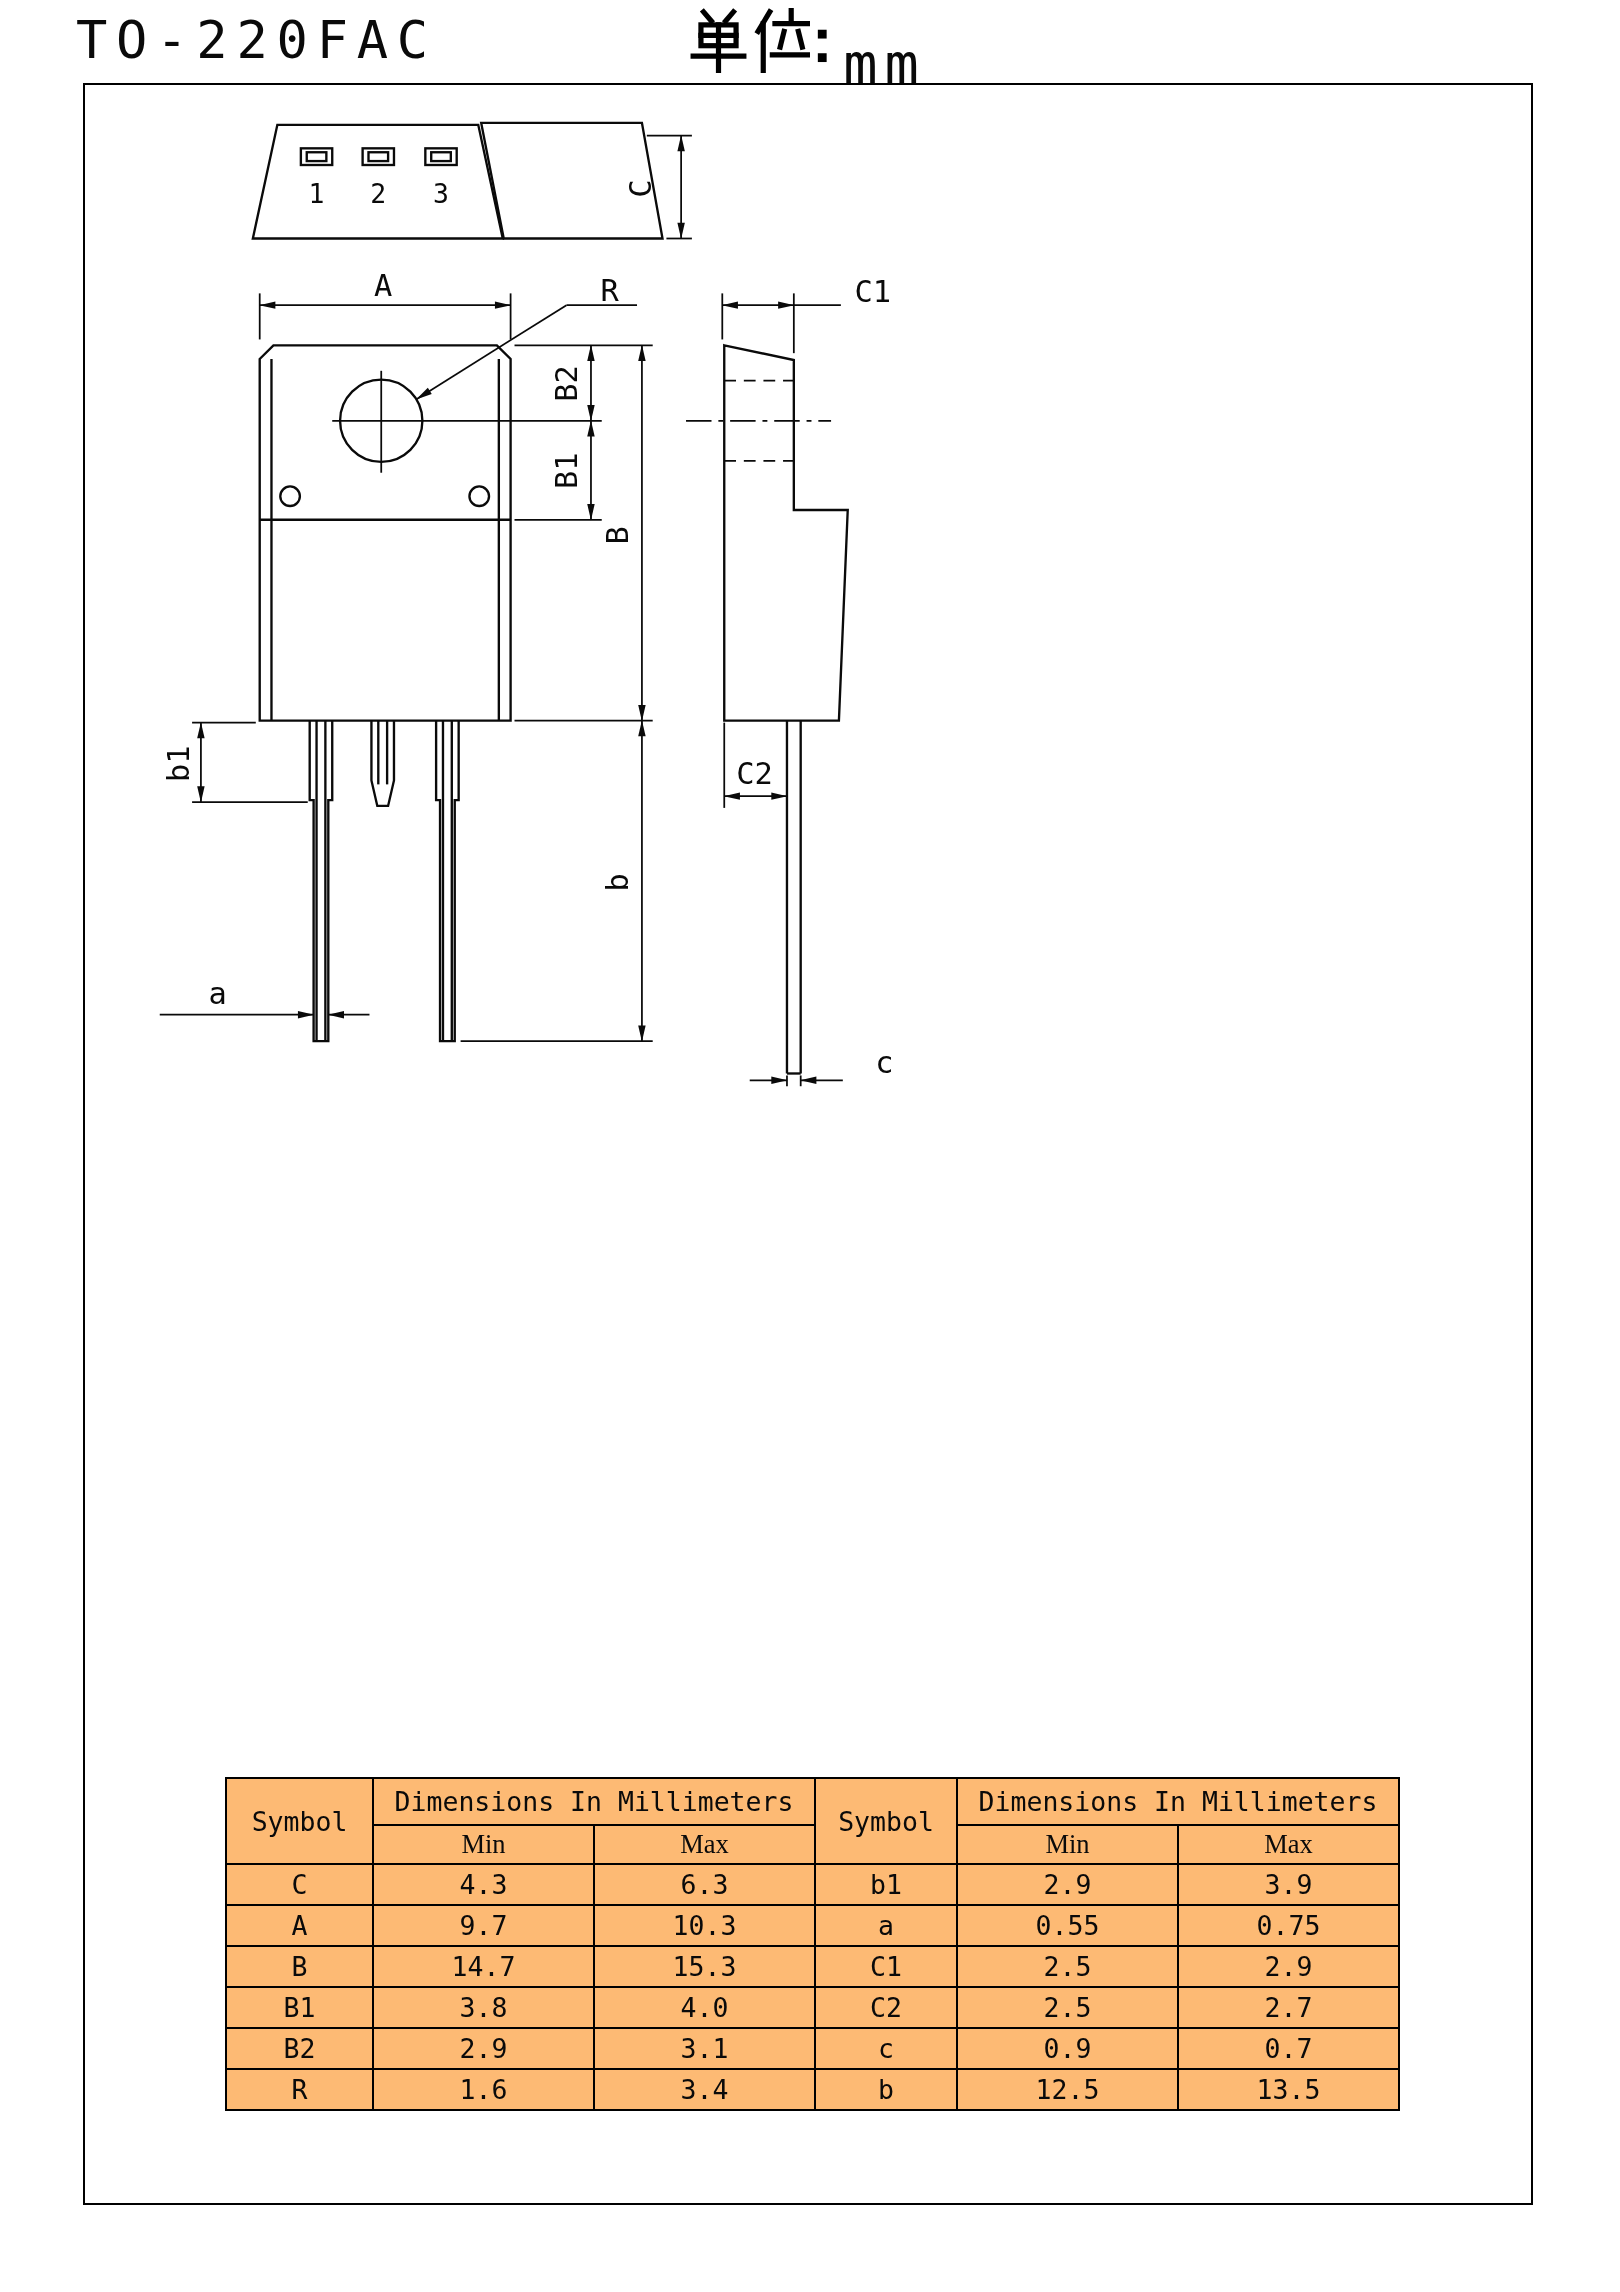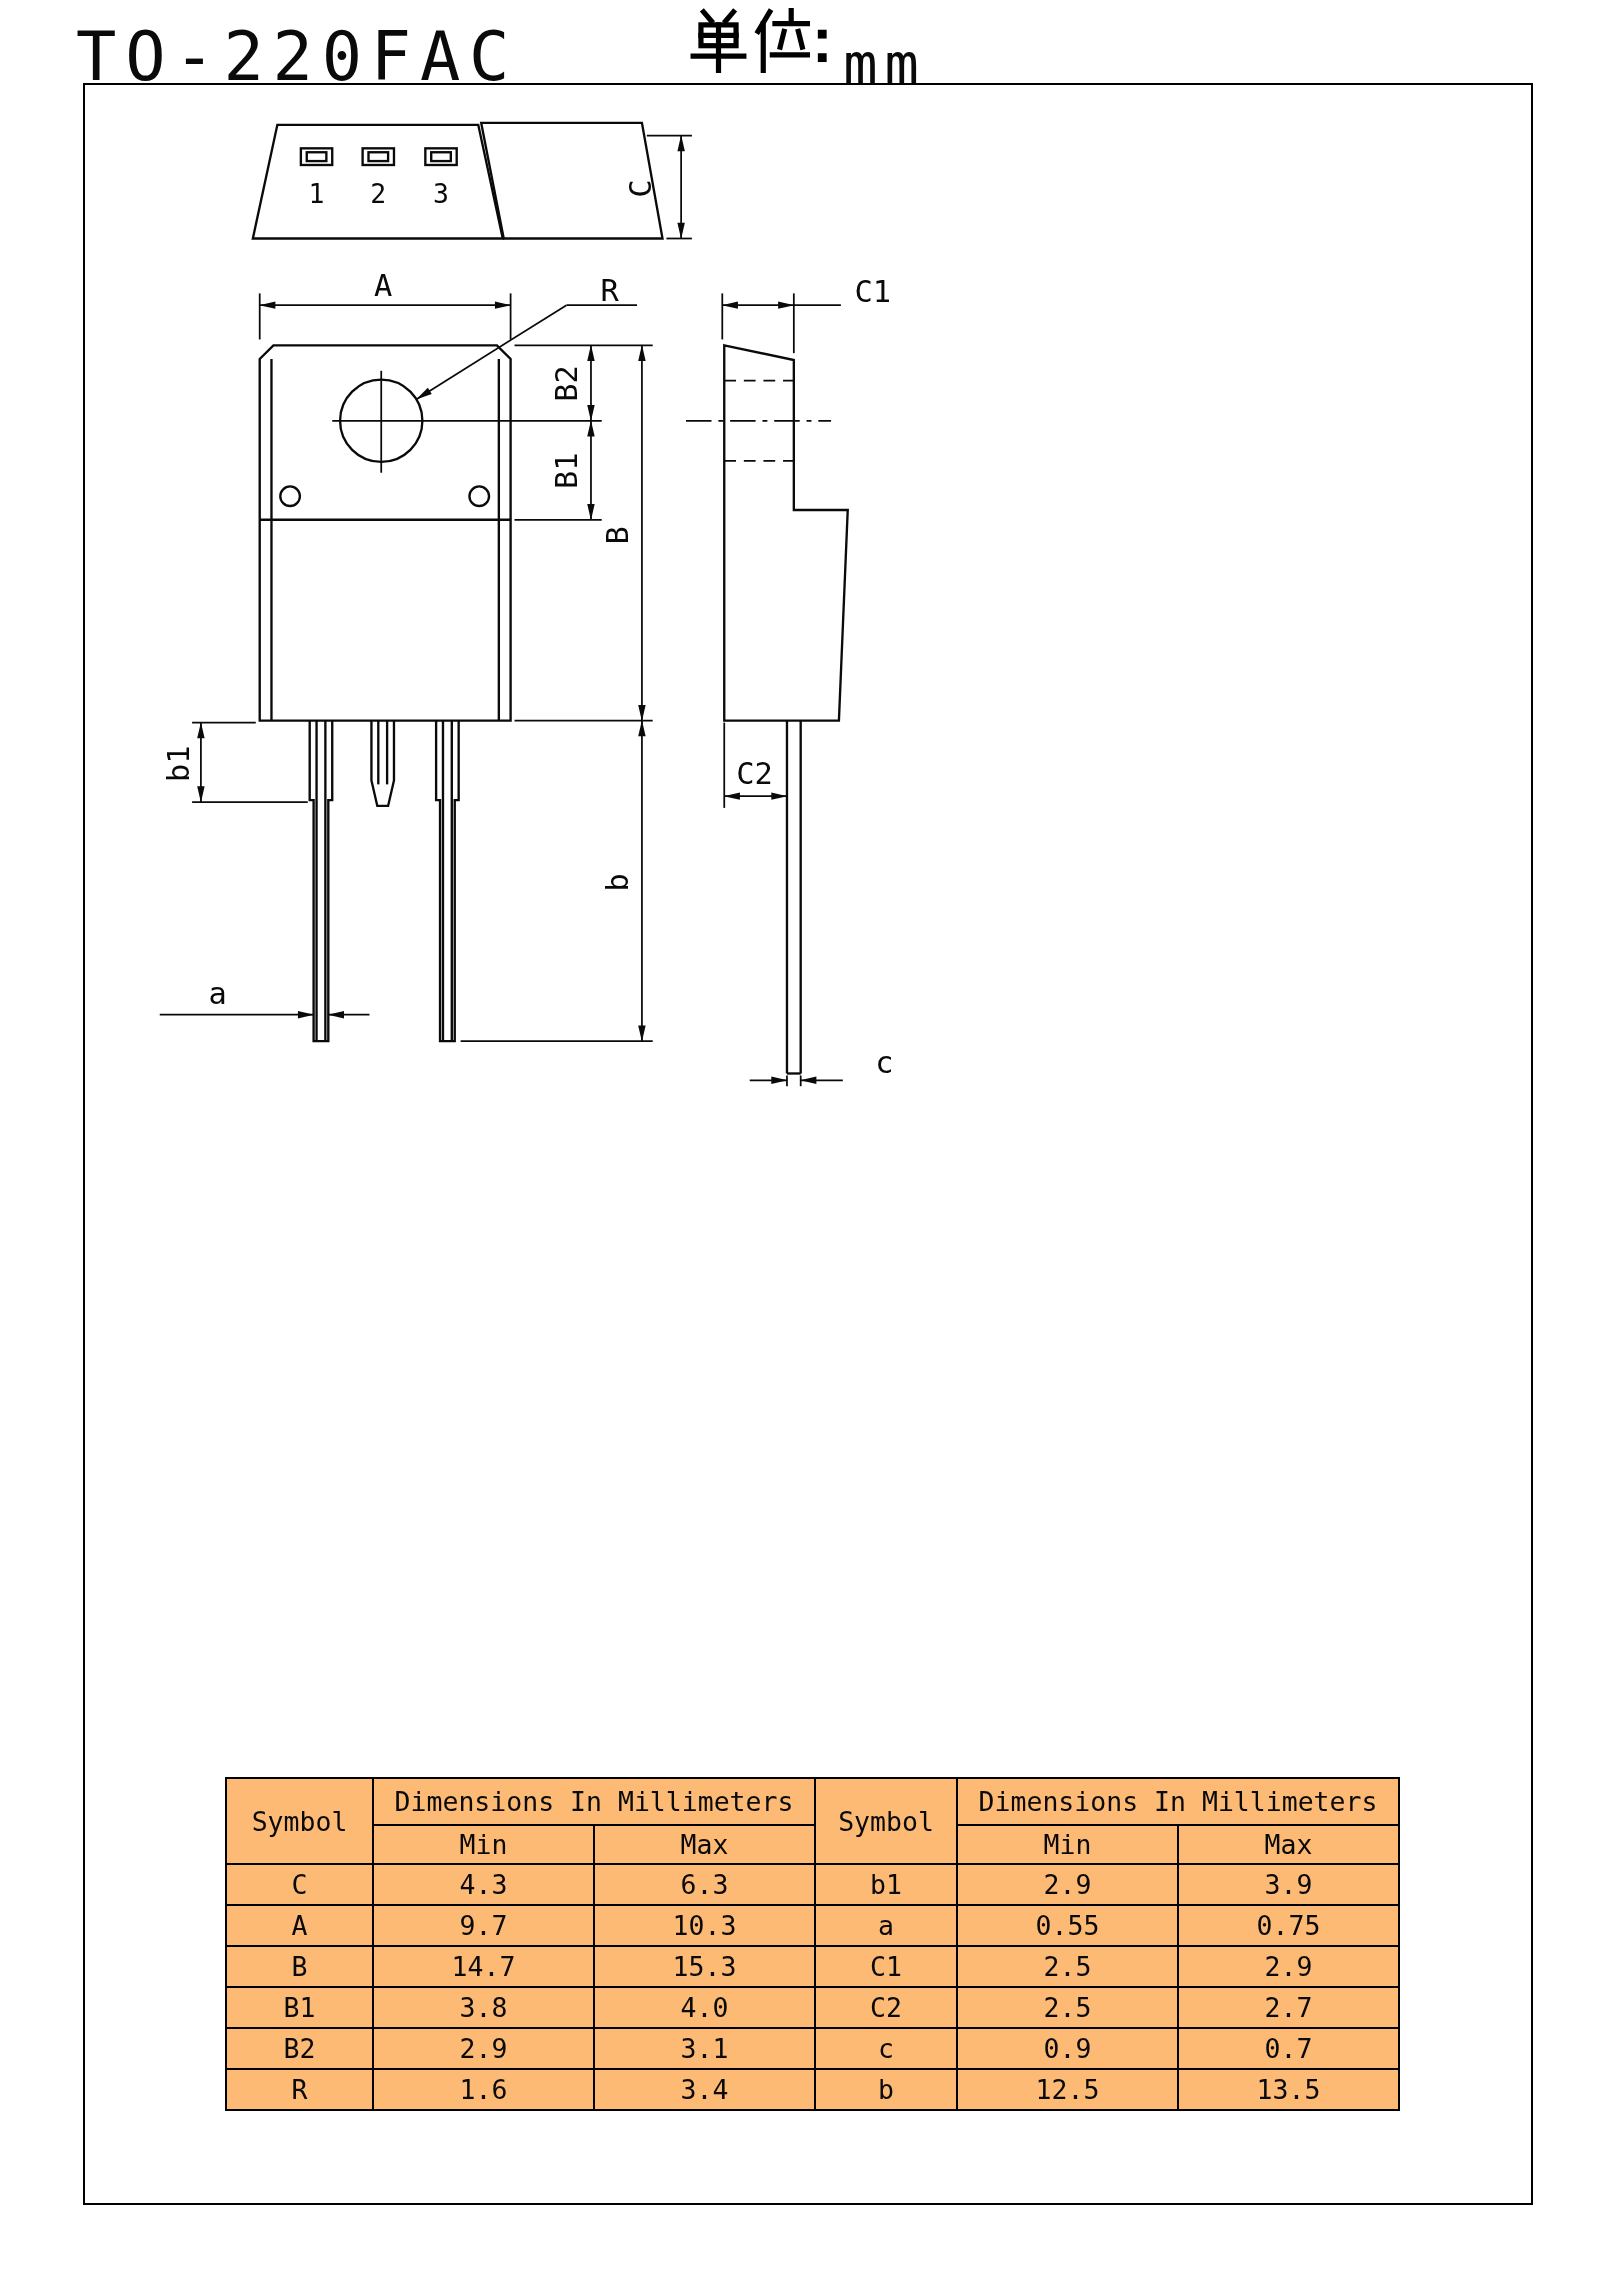--- a/index.html
+++ b/index.html
@@ -6,22 +6,22 @@
   body{
     position:relative;width:1620px;height:2293px;
     font-family:"DejaVu Sans Mono","Liberation Mono",monospace;
     color:#0a0a0a;overflow:hidden;
   }
   .frame{
     position:absolute;left:83px;top:83px;width:1450px;height:2122px;
     border:2.9px solid #000;box-sizing:border-box;background:#fff;
   }
   .title{
-    position:absolute;left:76px;top:18px;
-    font-size:67px;letter-spacing:8.8px;font-weight:400;white-space:nowrap;
+    position:absolute;left:76px;top:10px;
+    font-size:52px;letter-spacing:8.8px;font-weight:400;white-space:nowrap;
   }
   .unit{
     position:absolute;left:688px;top:7.8px;height:65px;
     display:flex;align-items:center;
   }
   .unit svg{display:block;}
   .unit .mm{
     font-size:57px;letter-spacing:6.9px;margin-left:9.8px;font-weight:400;margin-top:48px;
   }
   .cjk{stroke:#000;stroke-width:8;fill:none;stroke-linecap:square;}
@@ -34,21 +34,21 @@
   svg.drawing text.pn{font-size:27px;}
   table.dim-table{
     position:absolute;left:225px;top:1777px;
     border-collapse:collapse;table-layout:fixed;background:#fdba74;
   }
   table.dim-table td{
     border:2.2px solid #000;text-align:center;vertical-align:middle;
     font-size:26.5px;padding:0;
   }
   tr.h1{height:47px;}
-  tr.h2{height:39px;}
+  tr.h2{height:39px;font-family:Liberation Serif, serif;}
   tr.dr{height:41px;}
   col.c-sym{width:147px;}
   col.c-val{width:221px;}
   col.c-sym2{width:142px;}
 </style>
 </head>
 <body>
 
 <div class="title">TO-220FAC</div>
 

